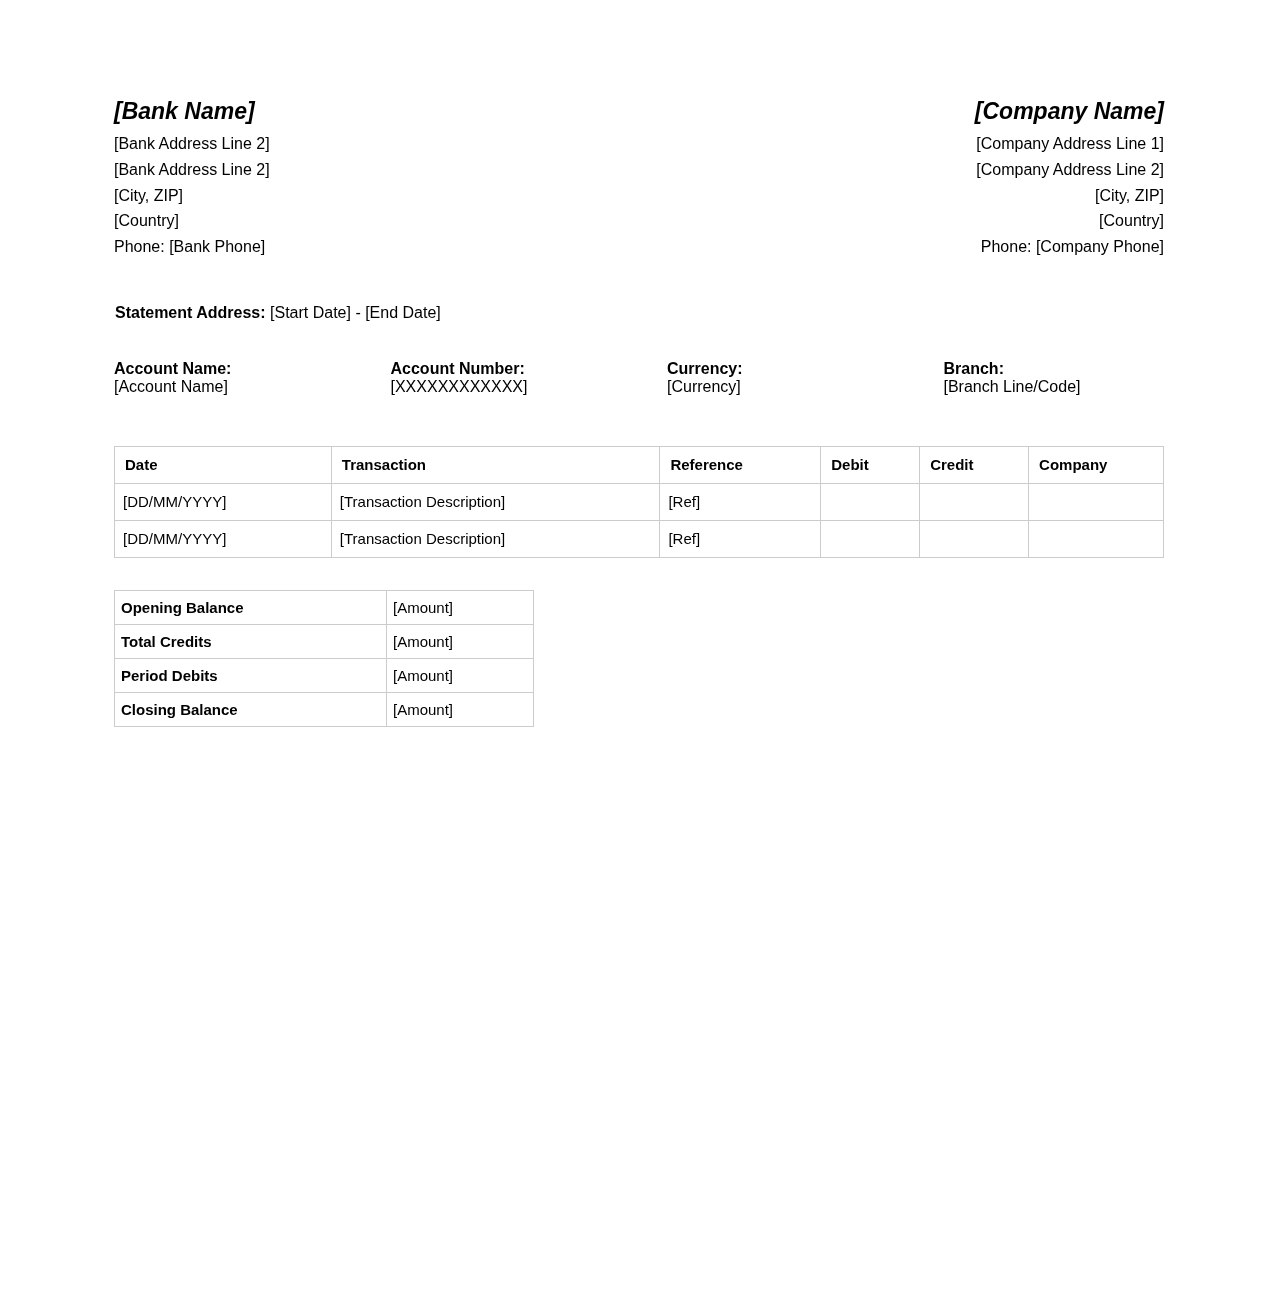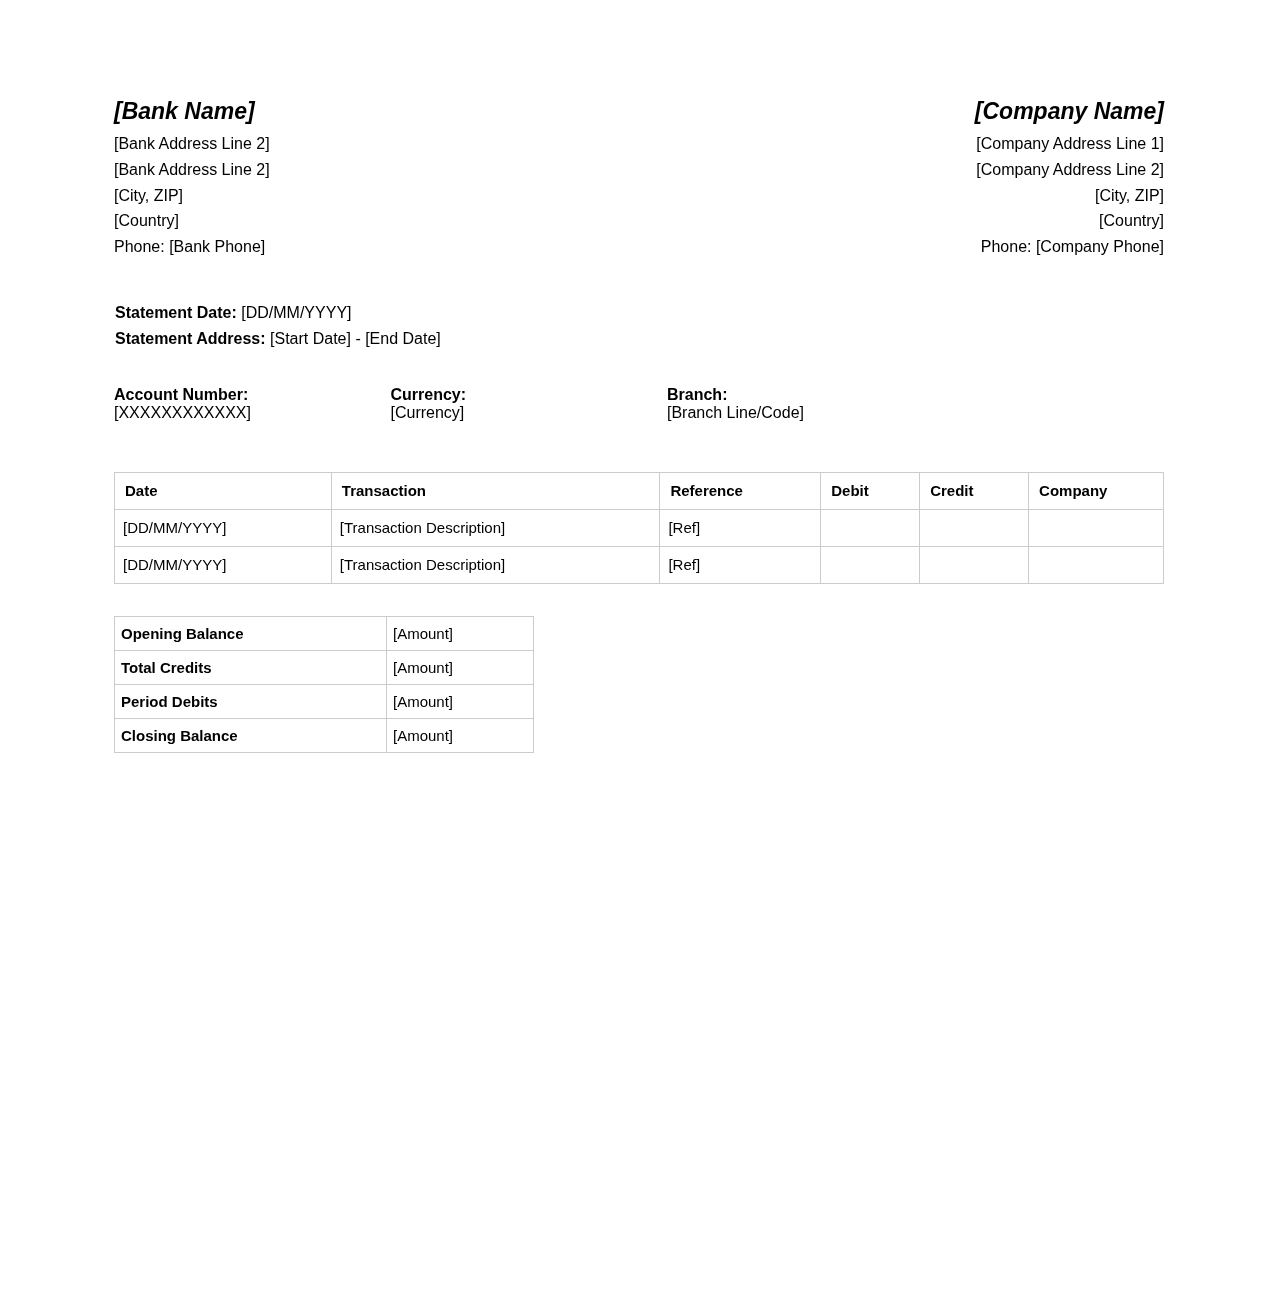--- a/index.html
+++ b/index.html
@@ -52,30 +52,30 @@
       <div class="line">[Company Address Line 1]</div>
       <div class="line">[Company Address Line 2]</div>
       <div class="line">[City, ZIP]</div>
       <div class="line">[Country]</div>
       <div class="line">Phone: [Company Phone]</div>
     </div>
   </div>
 
   <div class="stmt">
     <div class="row">
-      <b>Statement Date:</b>
-      <span>[DD/MM/YYYY]</span>
-    </div>
-    <div class="row">
       <b>Statement Address:</b>
       <span>[Start Date] - [End Date]</span>
     </div>
   </div>
 
   <div class="acct">
+    <div class="col">
+      <div class="lbl">Account Name:</div>
+      <div class="val">[Account Name]</div>
+    </div>
     <div class="col">
       <div class="lbl">Account Number:</div>
       <div class="val">[XXXXXXXXXXXX]</div>
     </div>
     <div class="col">
       <div class="lbl">Currency:</div>
       <div class="val">[Currency]</div>
     </div>
     <div class="col" style="width:auto">
       <div class="lbl">Branch:</div>

